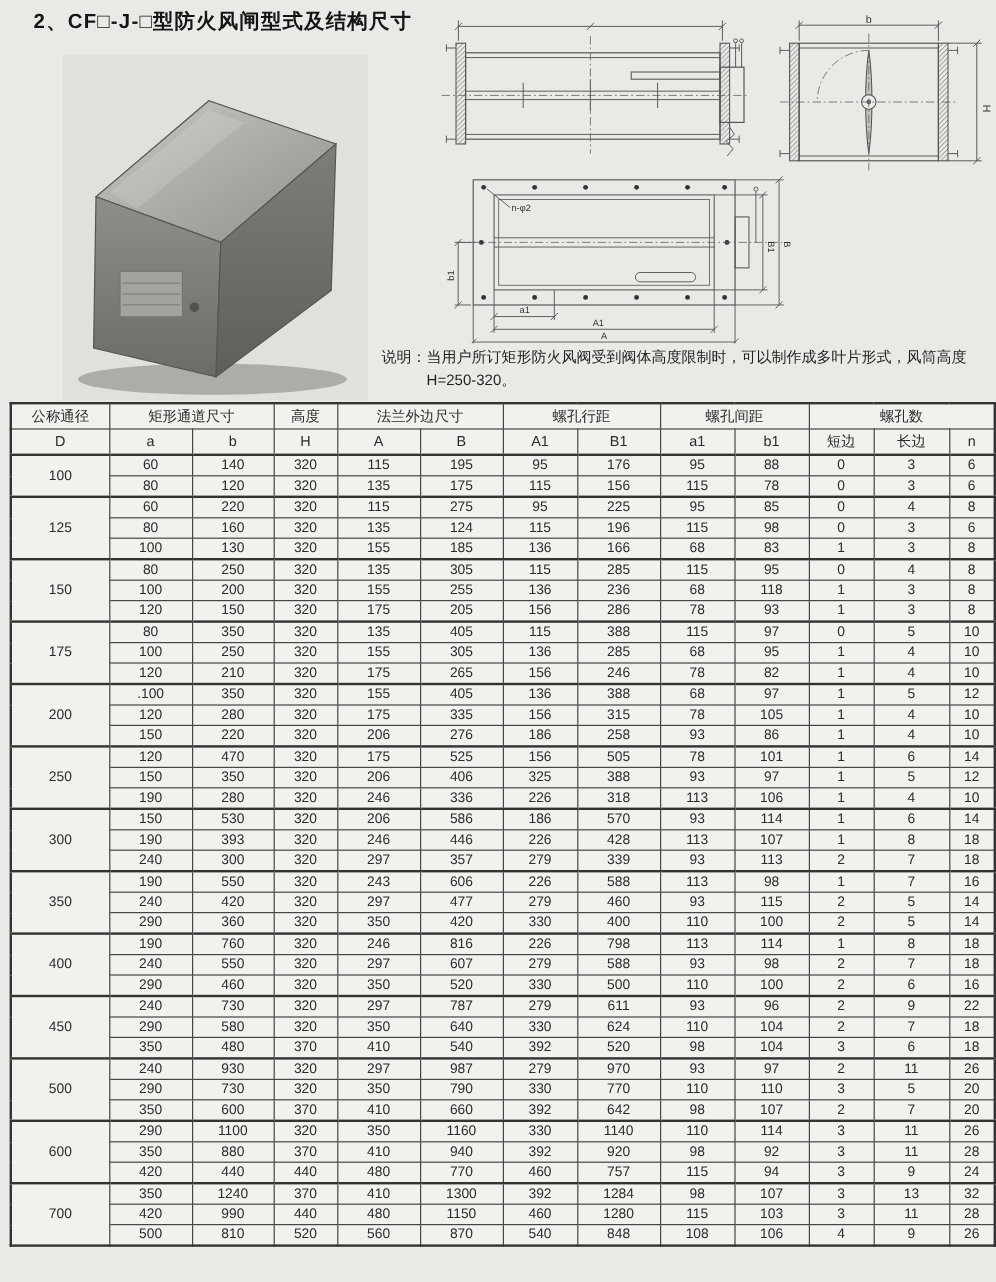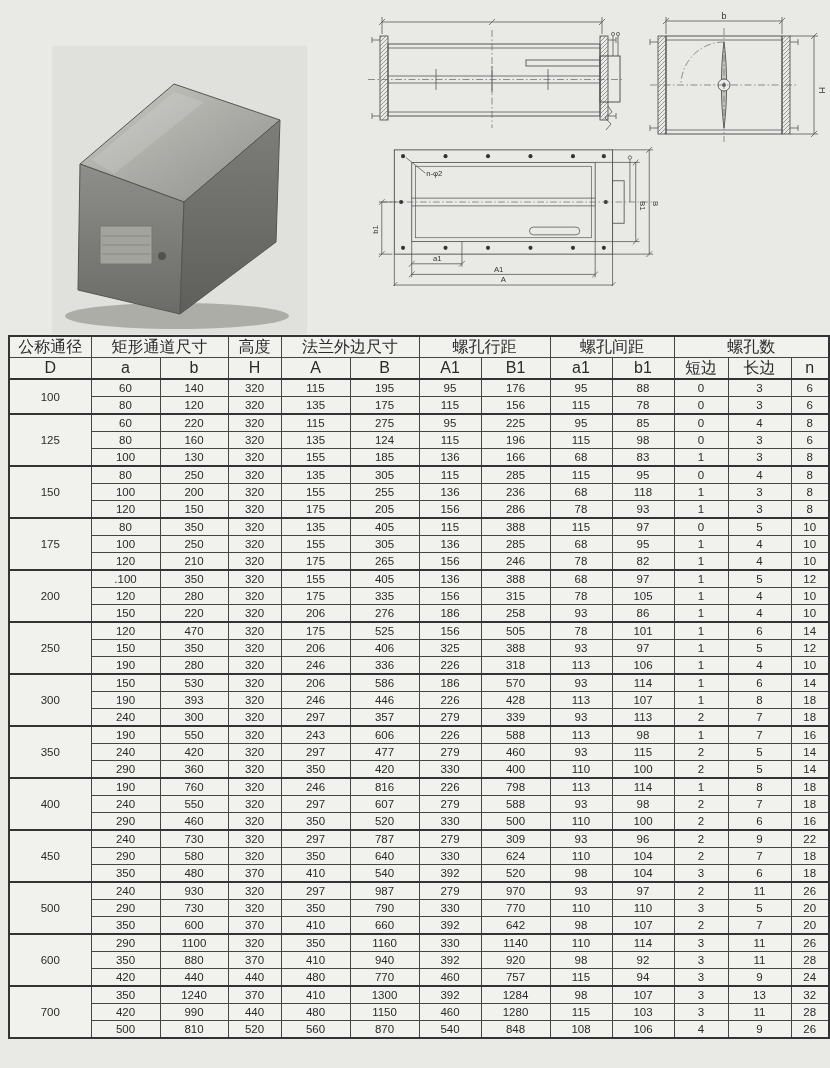--- a/index.html
+++ b/index.html
@@ -8,32 +8,33 @@
   .photo{position:absolute;left:52px;top:46px;}
   .dw-side{position:absolute;left:366px;top:12px;}
   .dw-end{position:absolute;left:630px;top:12px;}
   .dw-front{position:absolute;left:366px;top:146px;}
   .note{position:absolute;left:318px;top:289px;width:508px;font-size:12.5px;line-height:1.5;color:#1f1f1f;display:flex;}
   .note .lbl{flex:none;}
   .note .txt{flex:1;}
   .tablewrap{position:absolute;left:8px;top:335px;}
   table.dim{border-collapse:collapse;table-layout:fixed;width:820px;background:#f1f1ee;border:2px solid #333;}
   table.dim th,table.dim td{border:1px solid #454545;text-align:center;vertical-align:middle;padding:0;font-weight:normal;color:#2a2a2a;overflow:hidden;white-space:nowrap;}
-  table.dim thead th{font-size:16px;height:20px;line-height:20px;}
+  table.dim thead th{font-size:12px;height:20px;line-height:20px;}
   table.dim tbody td{font-size:11.5px;height:16px;line-height:16px;}
   tr.group-first td{border-top:2px solid #333;}
   svg text{font-family:"Liberation Sans","DejaVu Sans",sans-serif;fill:#333;}
   .thin{stroke:#555;stroke-width:0.8;fill:none;}
   .dash{stroke:#666;stroke-width:0.7;fill:none;stroke-dasharray:7 2.5 1.5 2.5;}
 </style>
 </head>
 <body>
 
 <div class="page">
 
+  <div class="title">2、CF□-J-□型防火风闸型式及结构尺寸</div>
 
   <svg class="photo" width="255" height="288" viewBox="0 0 255 288">
     <defs>
       <linearGradient id="gTop" x1="0" y1="0" x2="1" y2="1">
         <stop offset="0" stop-color="#c9c9c4"></stop>
           <stop offset="1" stop-color="#8f8f8b"></stop>
       </linearGradient>
       <linearGradient id="gFront" x1="0" y1="0" x2="0" y2="1">
         <stop offset="0" stop-color="#8e8e8a"></stop>
           <stop offset="1" stop-color="#6b6b67"></stop>
@@ -228,20 +229,24 @@
       <text x="280" y="61" font-size="8" transform="rotate(90 281 58)">B1</text>
       <line x1="250" y1="4" x2="292" y2="4" class="thin"></line>
       <line x1="250" y1="112" x2="292" y2="112" class="thin"></line>
       <line x1="288" y1="4" x2="288" y2="112" class="thin"></line>
       <line x1="285" y1="7" x2="291" y2="1" class="thin"></line>
         <line x1="285" y1="115" x2="291" y2="109" class="thin"></line>
       <text x="294" y="61" font-size="8" transform="rotate(90 295 58)">B</text>
     </g>
   </svg>
 
+  <div class="note">
+    <span class="lbl">说明：</span>
+    <span class="txt">当用户所订矩形防火风阀受到阀体高度限制时，可以制作成多叶片形式，风筒高度H=250-320。</span>
+  </div>
 
   <div class="tablewrap">
     <table class="dim">
       <colgroup>
         <col style="width:82px">
           <col style="width:69px">
           <col style="width:68px">
           <col style="width:53px">
         <col style="width:69px">
           <col style="width:69px">
@@ -654,21 +659,21 @@
             <td>16</td>
           </tr>
           <tr class="group-first">
             <td rowspan="3">450</td>
             <td>240</td>
             <td>730</td>
             <td>320</td>
             <td>297</td>
             <td>787</td>
             <td>279</td>
-            <td>309</td>
+            <td>611</td>
             <td>93</td>
             <td>96</td>
             <td>2</td>
             <td>9</td>
             <td>22</td>
           </tr>
           <tr>
             <td>290</td>
             <td>580</td>
             <td>320</td>

